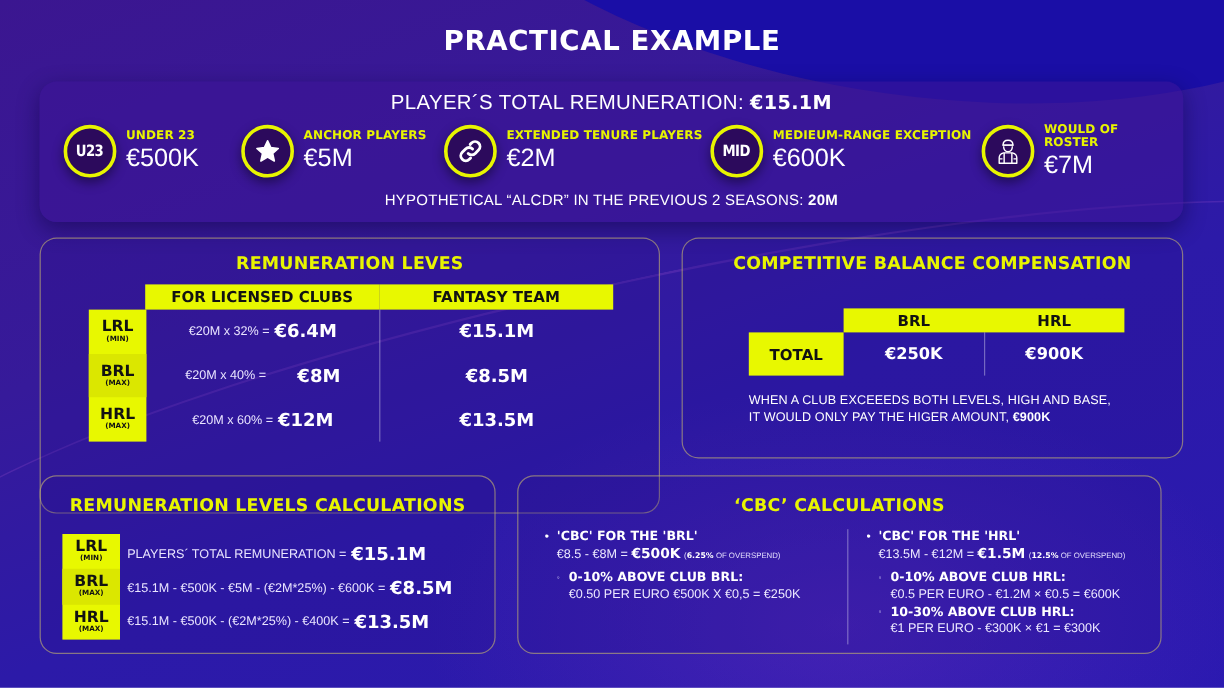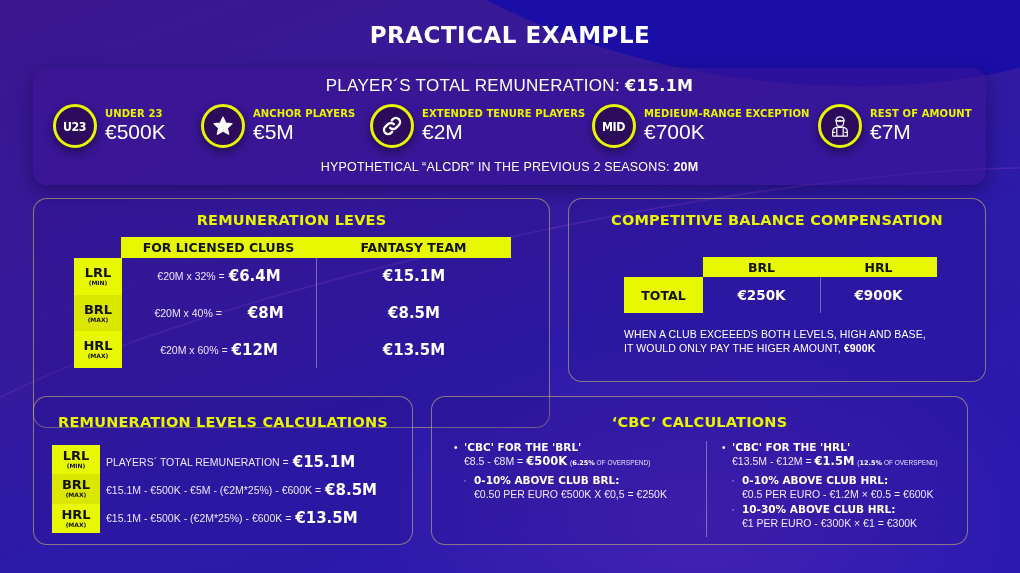--- a/index.html
+++ b/index.html
@@ -230,36 +230,36 @@
         <span class="label">EXTENDED TENURE PLAYERS</span>
         <span class="value">€2M</span>
       </div>
     </div>
     <div class="stat" style="left:539px;">
       <div class="badge">
         <span class="txt">MID</span>
       </div>
       <div class="meta">
         <span class="label">MEDIEUM-RANGE EXCEPTION</span>
-        <span class="value">€700K</span>
+        <span class="value">€600K</span>
       </div>
     </div>
     <div class="stat" style="left:765px;">
       <div class="badge">
         <svg width="22" height="24" viewBox="0 0 24 26" fill="none" stroke="#fff" stroke-width="1.3" stroke-linejoin="round">
             <path d="M7.5 7.5c0-3 2-4.5 4.5-4.5s4.5 1.5 4.5 4.5z"></path>
             <path d="M7 7.5h10"></path>
             <path d="M8 8.5c0 3 1.8 5 4 5s4-2 4-5"></path>
             <path d="M4 24v-5c0-2.5 2-4 4-4.5h8c2 .5 4 2 4 4.5v5z"></path>
             <path d="M8.5 14.5v9.5M15.5 14.5v9.5"></path>
             <path d="M4 20h3M17 20h3"></path>
           </svg>
       </div>
       <div class="meta">
-        <span class="label">REST OF AMOUNT</span>
+        <span class="label">WOULD OF ROSTER</span>
         <span class="value">€7M</span>
       </div>
     </div>
   </div>
   <div class="alcdr">
     <span>HYPOTHETICAL “ALCDR” IN THE PREVIOUS 2 SEASONS:</span>
     <b>20M</b>
   </div>
 </section>
 
@@ -338,21 +338,21 @@
   </div>
   <div class="line" style="top:50px;">
     <span class="formula">PLAYERS´ TOTAL REMUNERATION =</span>
     <span class="bigv">€15.1M</span>
   </div>
   <div class="line" style="top:78px;">
     <span class="formula">€15.1M - €500K - €5M - (€2M*25%) - €600K =</span>
     <span class="bigv">€8.5M</span>
   </div>
   <div class="line" style="top:106px;">
-    <span class="formula">€15.1M - €500K - (€2M*25%) - €600K =</span>
+    <span class="formula">€15.1M - €500K - (€2M*25%) - €400K =</span>
     <span class="bigv">€13.5M</span>
   </div>
 </section>
 
 <section class="panel" id="p-cbccalc">
   <div class="panel-title">‘CBC’ CALCULATIONS</div>
 
   <div class="col left">
     <div class="bullet">
       <span class="dot">•</span>

